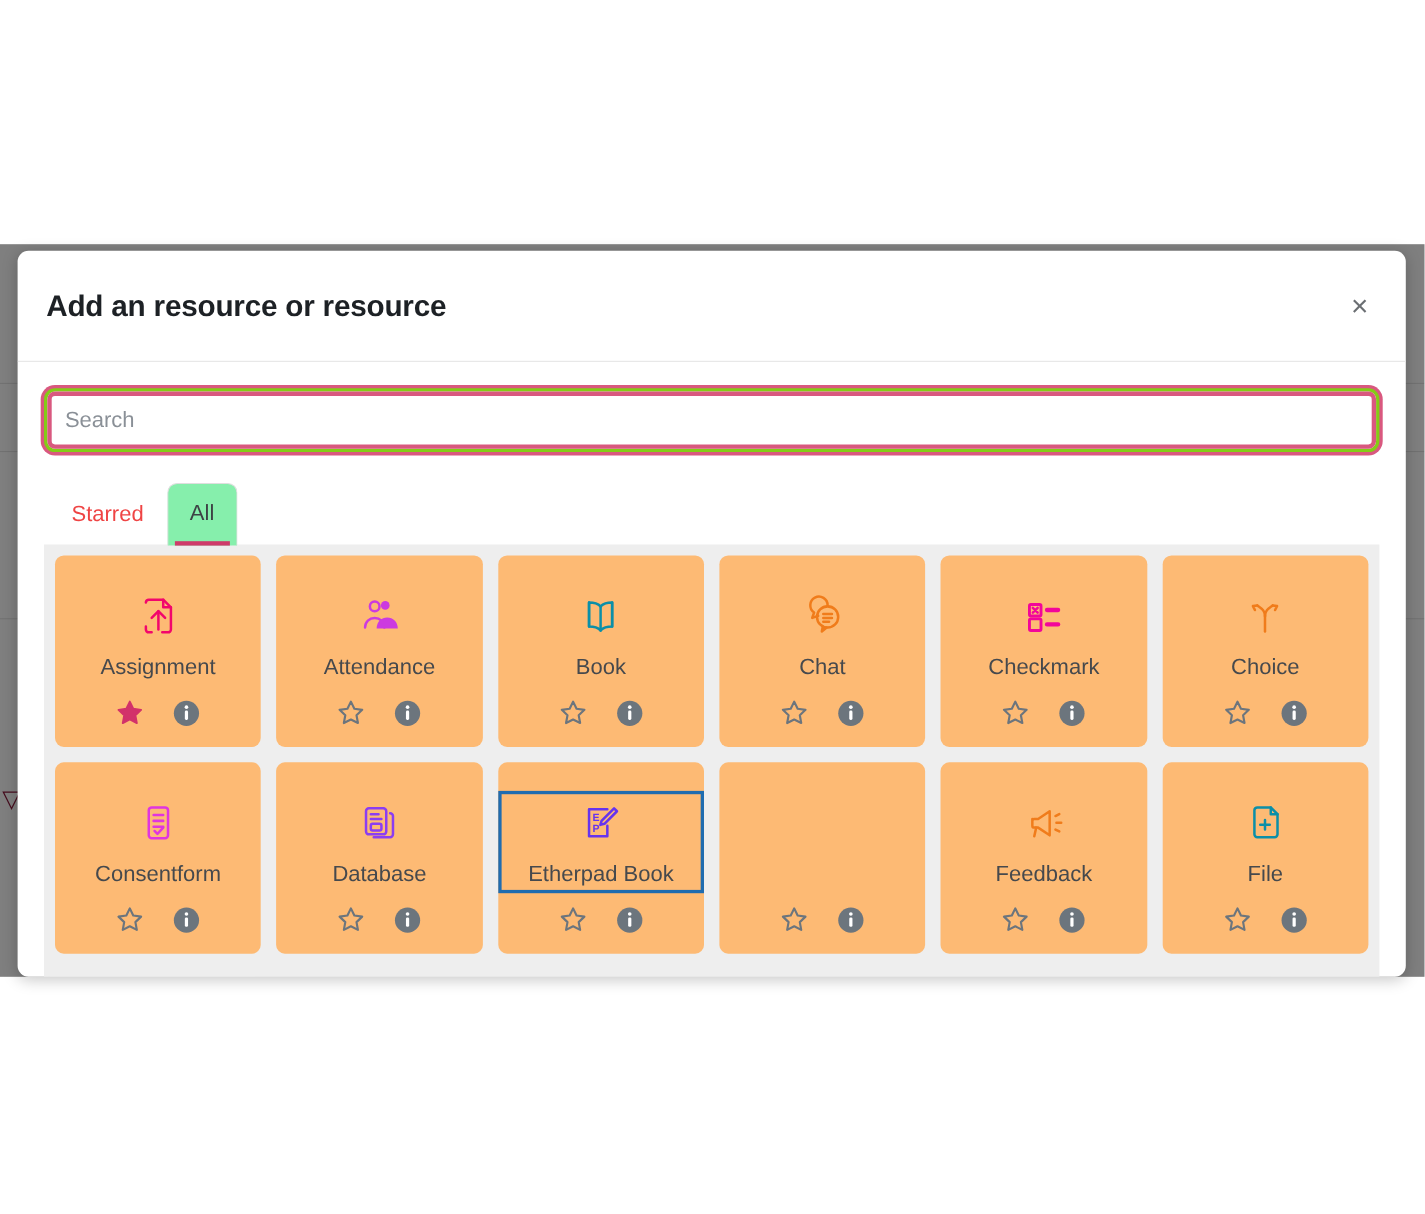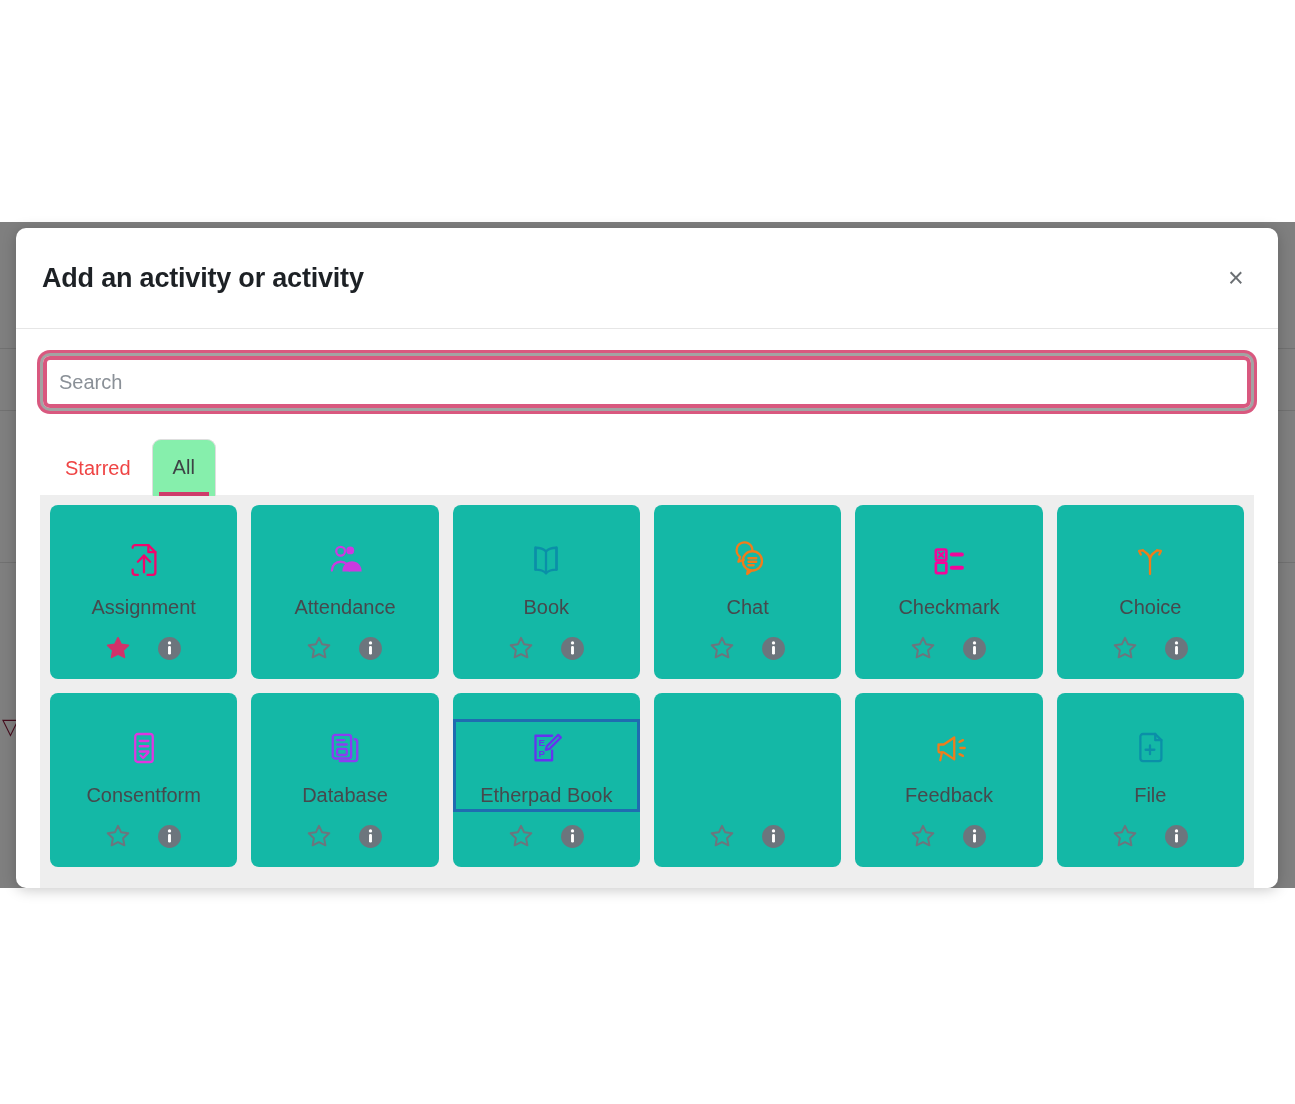--- a/index.html
+++ b/index.html
@@ -151,21 +151,21 @@
   #search-wrap {
     position: relative;
     height: 58px;
     flex: 0 0 58px;
     margin-bottom: 26px;
   }
   #search-input {
     width: 100%;
     height: 58px;
     border-radius: 10px;
-    border: 3px solid #a3a3a3;
+    border: 3px solid #84cc16;
     outline: 4px solid #d9587f;
     outline-offset: -7px;
     background: #ffffff;
     font-size: 20px;
     color: #3d4245;
     padding: 0 16px;
     font-family: "Liberation Sans", sans-serif;
     box-shadow: 0 0 0 3px #d9587f;
   }
   #search-input::placeholder { color: #8a9097; opacity: 1; }
@@ -218,21 +218,21 @@
     padding: 10px 10px 0 10px;
     overflow: hidden;
     min-height: 0;
   }
   #grid {
     display: grid;
     grid-template-columns: repeat(6, 1fr);
     gap: 14px;
   }
   .card {
-    background: #14b8a6;
+    background: #fdba74;
     border-radius: 8px;
     height: 174px;
     display: flex;
     flex-direction: column;
     align-items: center;
     padding-top: 26px;
     position: relative;
   }
   .card-link {
     display: flex;
@@ -308,21 +308,21 @@
     </div>
 
   </div>
 
   <div id="modal-overlay"></div>
 </div>
 
 <div id="modal" role="dialog">
 
   <div id="modal-header">
-    <h1 id="modal-title">Add an activity or activity</h1>
+    <h1 id="modal-title">Add an resource or resource</h1>
     <button id="modal-close">×</button>
   </div>
 
   <div id="modal-body">
 
     <div id="search-wrap">
       <input id="search-input" type="text" placeholder="Search" style="">
     </div>
 
     <div id="tabs" role="tablist">

